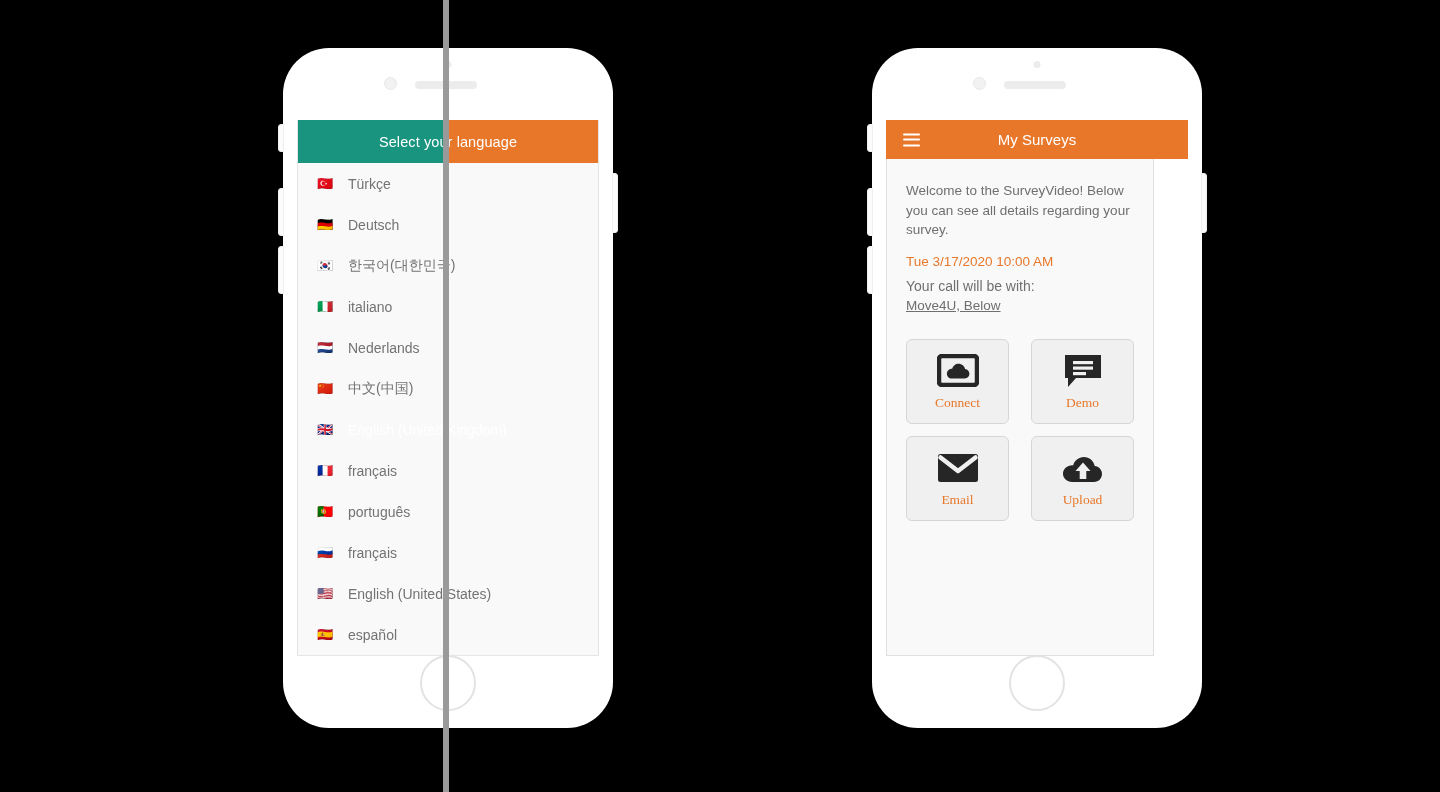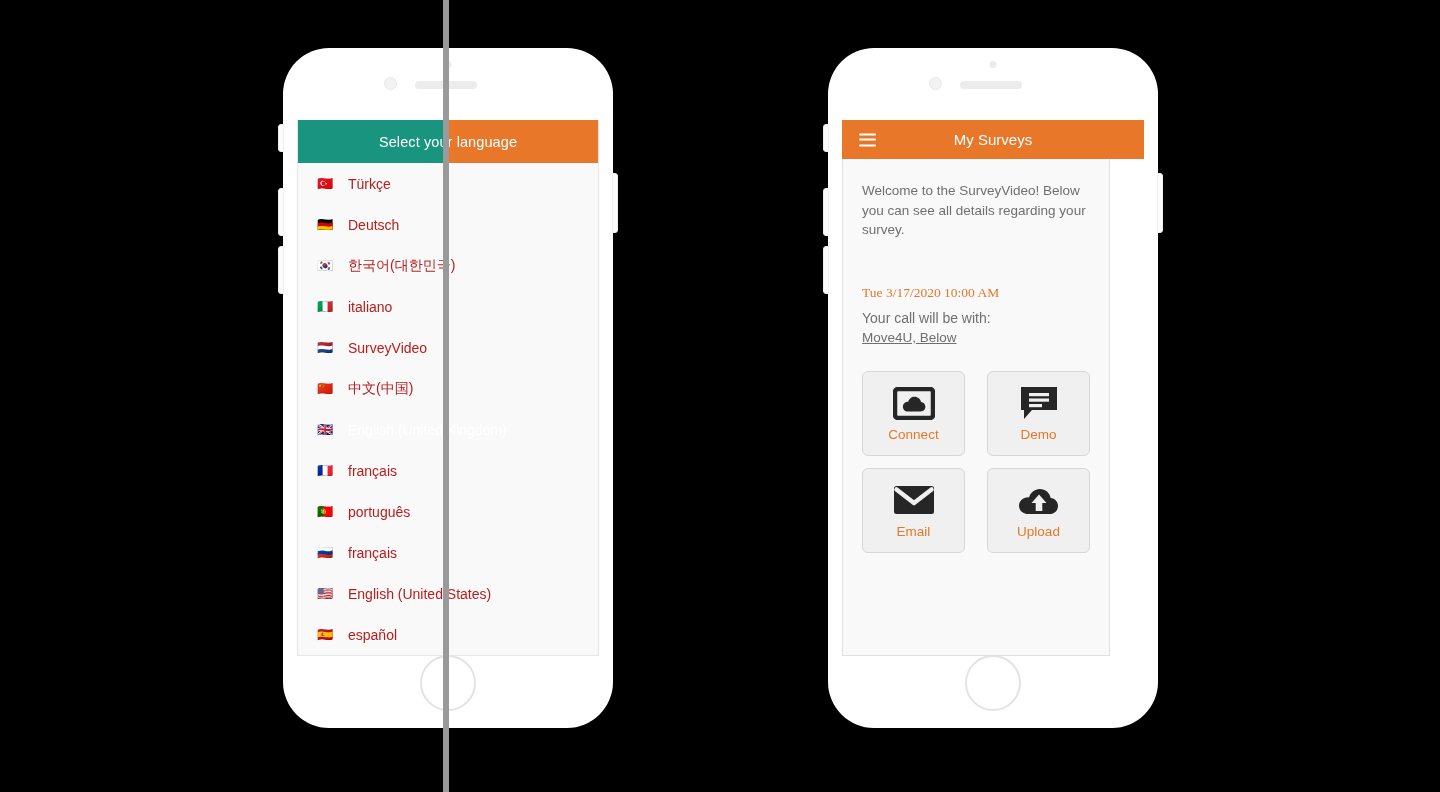--- a/index.html
+++ b/index.html
@@ -20,21 +20,21 @@
   }
 
   
   .phone {
     position: absolute;
     background: #ffffff;
     border-radius: 46px;
     box-shadow: 0 0 0 0 rgba(0,0,0,0);
   }
   .phone-left  { left: 283px; top: 48px;  width: 330px; height: 680px; }
-  .phone-right { left: 828px; top: 48px;  width: 330px; height: 680px; }
+  .phone-right { left: 872px; top: 48px;  width: 330px; height: 680px; }
 
   
   .sensor-dot {
     position: absolute;
     top: 13px;
     left: 50%;
     transform: translateX(-50%);
     width: 7px; height: 7px;
     border-radius: 50%;
     background: #ececec;
@@ -143,21 +143,21 @@
     width: 22px;
     margin-left: 16px;
     margin-right: 12px;
     font-size: 13px;
     line-height: 1;
     text-align: center;
     font-family: "DejaVu Sans", sans-serif;
   }
   .lang-row .lang-label {
     font-size: 14px;
-    color: #b91c1c;
+    color: #737373;
     white-space: nowrap;
   }
   .lang-row.selected .lang-label { color: #ffffff; }
   .lang-row.selected { background: transparent; }
 
   
   .surveys-header {
     position: relative;
     height: 39px;
     width: 100%;
@@ -193,43 +193,43 @@
     padding: 22px 19px 16px 19px;
   }
 
   .welcome-text {
     font-size: 13.5px;
     line-height: 1.45;
     color: #6f6f6f;
   }
 
   .appt-date {
-    margin-top: 45px;
+    margin-top: 14px;
     font-size: 13.5px;
     color: #e8772a;
-    font-family: Liberation Serif, serif;
   }
   .appt-with {
     margin-top: 9px;
     font-size: 14px;
     color: #6f6f6f;
   }
   .appt-name {
     margin-top: 4px;
     font-size: 13.5px;
     color: #6f6f6f;
     text-decoration: underline;
     cursor: pointer;
   }
 
   .action-grid {
     margin-top: 26px;
     display: grid;
     grid-template-columns: 1fr 1fr;
     gap: 12px 22px;
+    font-family: Liberation Serif, serif;
   }
   .action-tile {
     height: 85px;
     background: #f0f0f0;
     border: 1px solid #d6d6d6;
     border-radius: 6px;
     display: flex;
     flex-direction: column;
     align-items: center;
     justify-content: center;
@@ -298,21 +298,21 @@
             <div class="lang-row">
               <span class="flag">🇰🇷</span>
               <span class="lang-label">한국어(대한민국)</span>
             </div>
             <div class="lang-row">
               <span class="flag">🇮🇹</span>
               <span class="lang-label">italiano</span>
             </div>
             <div class="lang-row">
               <span class="flag">🇳🇱</span>
-              <span class="lang-label">SurveyVideo</span>
+              <span class="lang-label">Nederlands</span>
             </div>
             <div class="lang-row">
               <span class="flag">🇨🇳</span>
               <span class="lang-label">中文(中国)</span>
             </div>
             <div class="lang-row selected">
               <div class="split-bg">
                 <div class="half-l" style="background: rgb(24, 148, 127);"></div>
                 <div class="half-r" style="background: rgb(232, 119, 42);"></div>
               </div>

